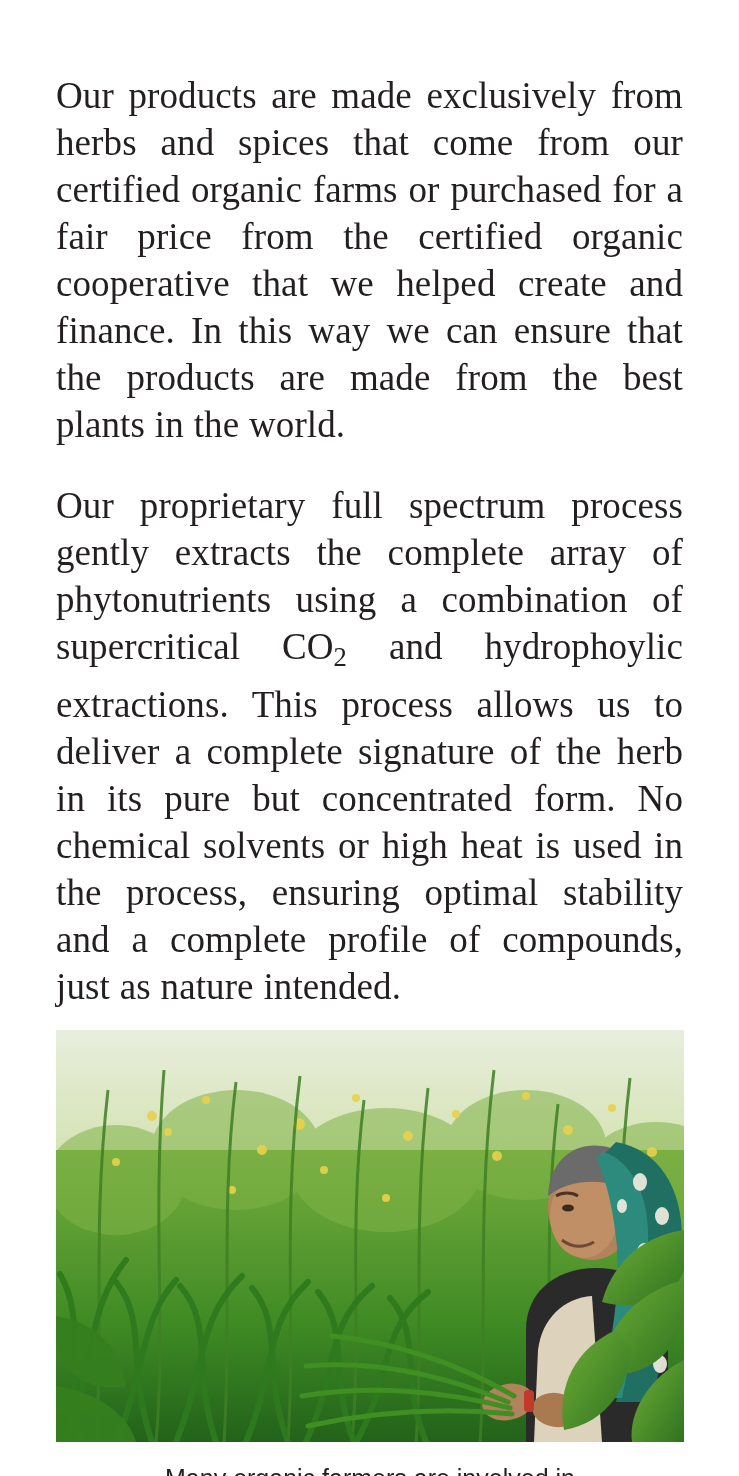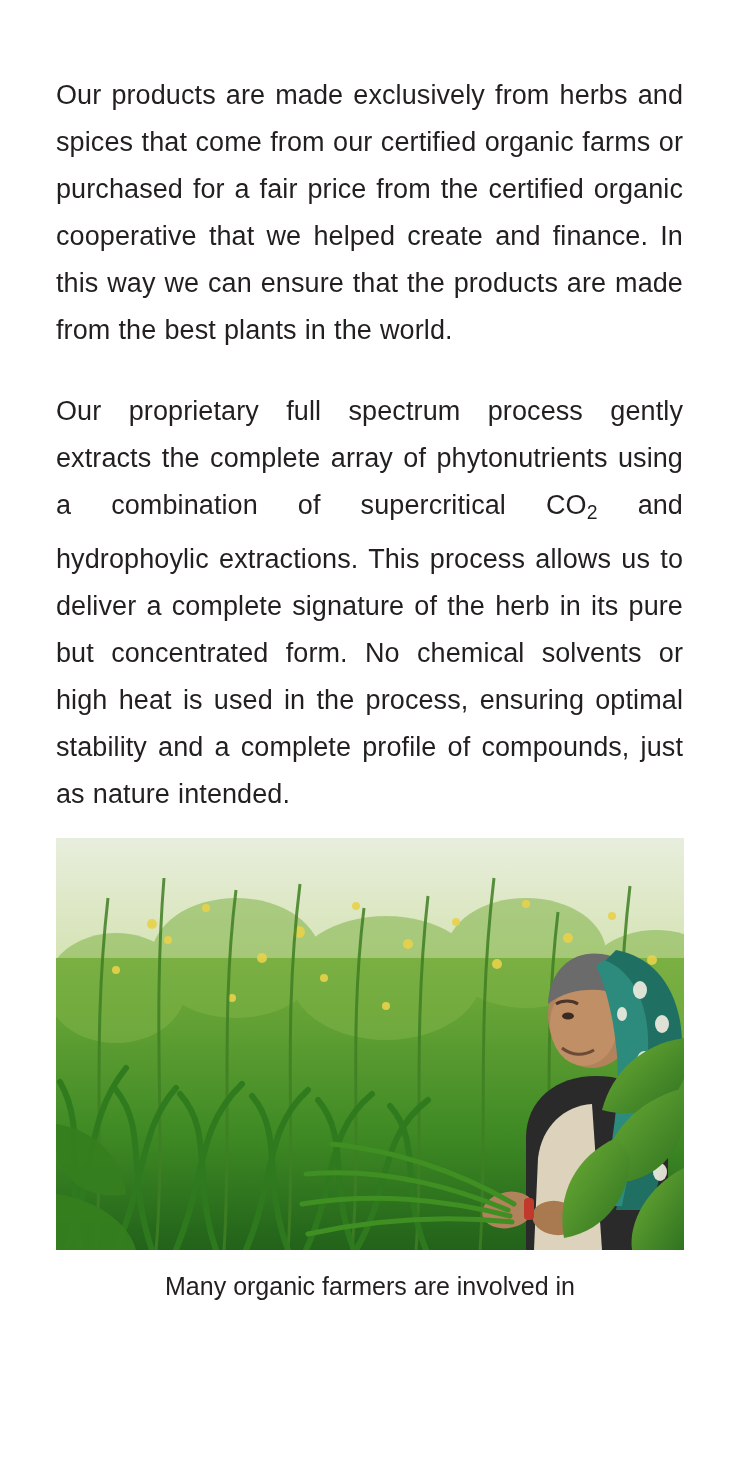--- a/index.html
+++ b/index.html
@@ -15,28 +15,29 @@
     overflow: hidden;
   }
   .page {
     width: 739px;
     height: 1476px;
     position: relative;
     box-sizing: border-box;
     padding: 72px 56px 0 56px;
   }
   .para {
-    font-size: 27px;
+    font-size: 37px;
     line-height: 47px;
     text-align: justify;
     text-align-last: left;
     color: #231f20;
     margin: 0 0 34px 0;
     letter-spacing: 0.1px;
     word-spacing: 0.5px;
+    font-family: Liberation Serif, serif;
   }
   .para:last-of-type { margin-bottom: 16px; }
   .sub { font-size: 0.72em; vertical-align: -0.25em; }
 
   .figure {
     margin: 20px 0 0 0;
     width: 628px;
   }
   .photo {
     position: relative;

